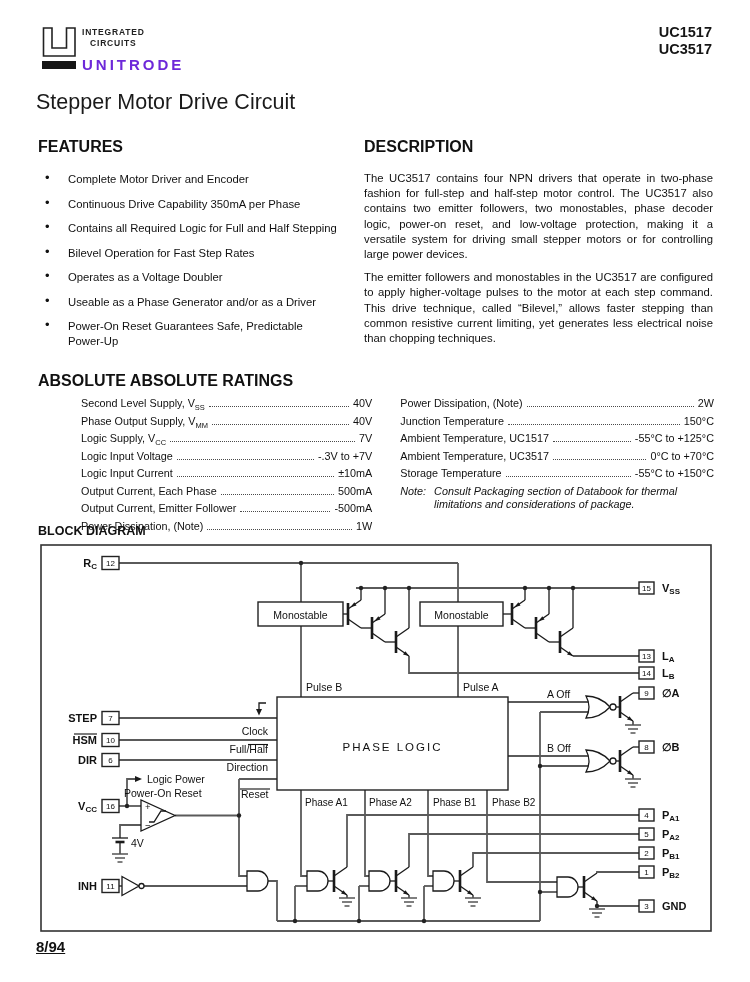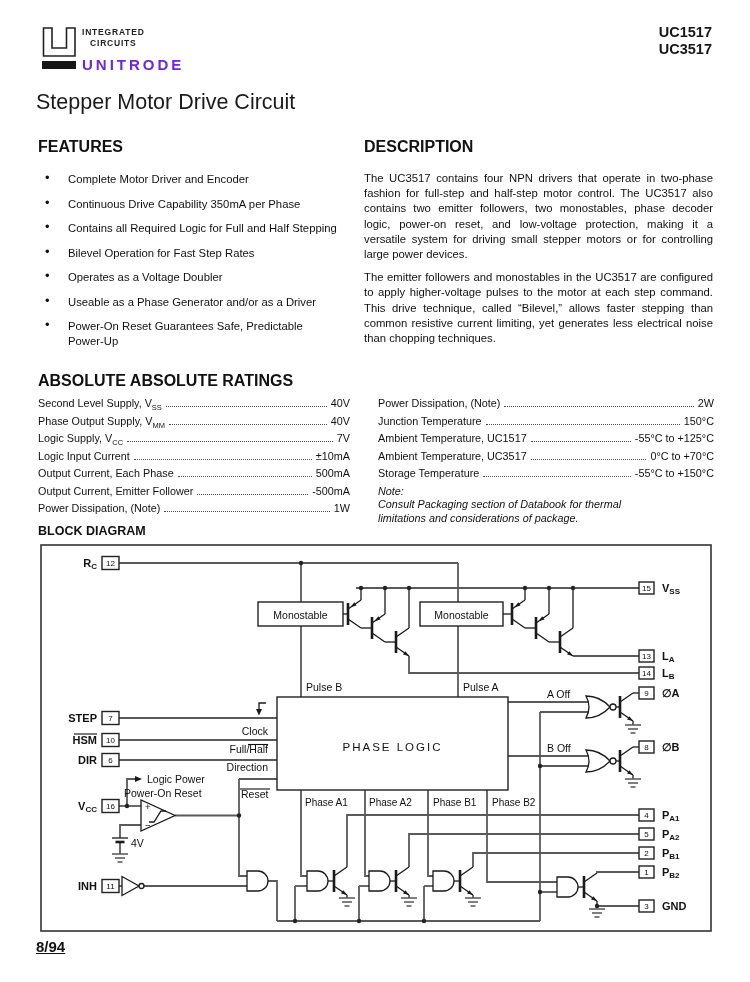--- a/index.html
+++ b/index.html
@@ -26,27 +26,27 @@
   .features li{position:relative;padding-left:30px;margin-bottom:10px;}
   .features li::before{content:"\2022";position:absolute;left:7px;top:-1px;font-size:13px;}
 
   
   .descr{position:absolute;left:364px;top:138px;width:349px;}
   .descr p{margin:15px 0 8px 0;font-size:11.3px;line-height:15.2px;text-align:justify;}
   .descr p + p{margin-top:7px;}
 
   
   .ratings{position:absolute;left:38px;top:372px;width:676px;}
-  .rat-cols{display:flex;margin-top:7px;}
+  .rat-cols{display:flex;margin-top:7px;margin-left:43px;}
   .rat-left{width:312px;margin-right:28px;}
   .rat-right{width:336px;}
   .rrow{display:flex;align-items:baseline;font-size:10.8px;line-height:13.4px;white-space:nowrap;}
   .rrow .lead{flex:1 1 auto;border-bottom:1.6px dotted #4a4a4a;margin:0 4px 2px 4px;min-width:8px;}
   sub{font-size:7.5px;}
-  .note{font-style:italic;font-size:10.8px;line-height:13.4px;display:flex;flex-direction:column;}
+  .note{font-style:italic;font-size:10.8px;line-height:13.4px;display:flex;}
   .note .nlab{margin-right:8px;}
   .note .nbody{display:block;}
 
   
   .diag-h{position:absolute;left:38px;top:524px;font-size:12.5px;font-weight:bold;}
   .diagram{position:absolute;left:35px;top:540px;}
   .footer{position:absolute;left:36px;top:938px;font-size:15px;font-weight:bold;text-decoration:underline;}
 
   
   .wire{stroke:#5a5a5a;stroke-width:1.8;fill:none;}
@@ -117,20 +117,25 @@
         </div>
       <div class="rrow">
           <span><span>Phase Output Supply, V</span><sub>MM</sub></span>
           <span class="lead"></span>
           <span>40V</span>
         </div>
       <div class="rrow">
           <span><span>Logic Supply, V</span><sub>CC</sub></span>
           <span class="lead"></span>
           <span>7V</span>
+        </div>
+      <div class="rrow">
+          <span><span>Logic Input Voltage</span><sub></sub></span>
+          <span class="lead"></span>
+          <span>-.3V to +7V</span>
         </div>
       <div class="rrow">
           <span><span>Logic Input Current</span><sub></sub></span>
           <span class="lead"></span>
           <span>±10mA</span>
         </div>
       <div class="rrow">
           <span><span>Output Current, Each Phase</span><sub></sub></span>
           <span class="lead"></span>
           <span>500mA</span>

